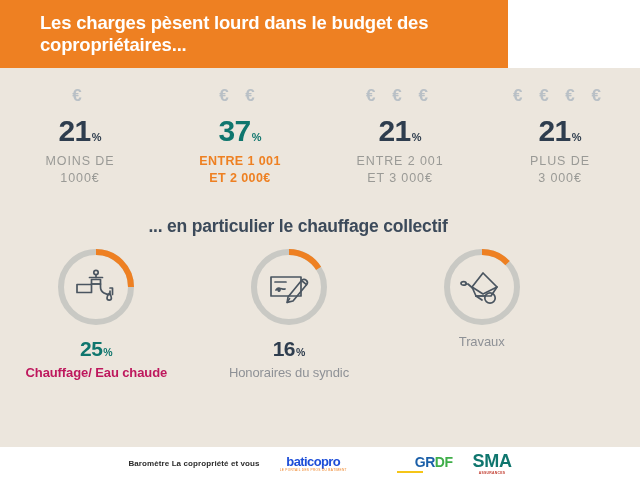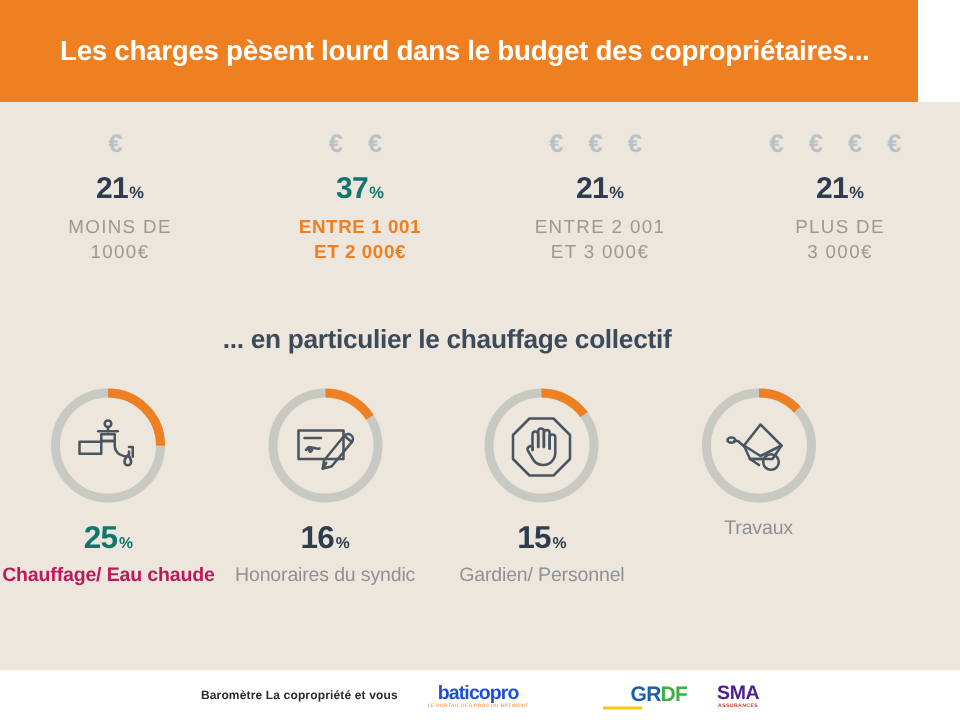--- a/index.html
+++ b/index.html
@@ -17,21 +17,21 @@
     position: relative;
     width: 640px;
     height: 480px;
     background: #ffffff;
   }
 
   
   .header {
     position: absolute;
     left: 0; top: 0;
-    width: 612px;
+    width: 508px;
     height: 68px;
     background: #ee8022;
     display: flex;
     align-items: center;
   }
   .header-title {
     color: #ffffff;
     font-size: 18.5px;
     font-weight: bold;
     letter-spacing: -0.2px;
@@ -66,21 +66,21 @@
     height: 24px;
     line-height: 24px;
     white-space: nowrap;
   }
   .pct-line {
     margin-top: 8px;
     white-space: nowrap;
     line-height: 1;
   }
   .pct-num {
-    font-size: 20px;
+    font-size: 30px;
     font-weight: bold;
     letter-spacing: -0.5px;
   }
   .pct-sign {
     font-size: 11px;
     font-weight: bold;
     margin-left: 1px;
   }
   .navy { color: #2e3d4e; }
   .orange { color: #0f766e; }
@@ -105,21 +105,21 @@
     text-align: center;
     color: #3c4a5a;
     font-size: 17.5px;
     font-weight: bold;
     letter-spacing: -0.2px;
   }
 
   
   .donut-row {
     position: absolute;
-    left: 0; top: 188px;
+    left: 0; top: 178px;
     width: 578px;
     display: flex;
   }
   .donut-col {
     flex: 1 1 0;
     text-align: center;
   }
   .donut-wrap {
     width: 82px;
     height: 82px;
@@ -208,23 +208,23 @@
     width: 26px;
     height: 2px;
     background: #f5c518;
     margin: 2px auto 0;
   }
   .logo-sma {
     text-align: center;
     line-height: 1;
   }
   .logo-sma .main {
-    font-size: 13px;
-    font-weight: bold;
-    color: #4c1d95;
+    font-size: 18px;
+    font-weight: bold;
+    color: #0f766e;
     letter-spacing: -0.3px;
   }
   .logo-sma .sub {
     font-size: 3.4px;
     font-weight: bold;
     color: #c0392b;
     letter-spacing: 0.3px;
     margin-top: 1.5px;
   }
 </style>
@@ -332,41 +332,20 @@
               <line x1="21.2" y1="33.4" x2="23.5" y2="29.6"></line>
             </svg>
           </div>
         </div>
         <div class="donut-pct">
           <span class="pct-num navy">16</span><span class="pct-sign navy">%</span>
         </div>
         <div class="donut-label">Honoraires du syndic</div>
       </div>
 
-      <div class="donut-col">
-        <div class="donut-wrap">
-          <svg width="82" height="82" viewBox="0 0 82 82">
-            <circle cx="41" cy="41" r="35" fill="none" stroke="#c9c9c4" stroke-width="6"></circle>
-            <circle class="gauge-arc" cx="41" cy="41" r="35" fill="none" stroke="#ee8022" stroke-width="6" stroke-linecap="butt" transform="rotate(-90 41 41)" stroke-dasharray="32.98672286269282 186.92476288859268"></circle>
-          </svg>
-          <div class="donut-icon">
-            <svg width="44" height="42" viewBox="0 0 44 42" fill="none" stroke="#4a5560" stroke-width="1.7" stroke-linejoin="round" stroke-linecap="round">
-              <polygon points="14,3 30,3 41,14 41,30 30,41 14,41 3,30 3,14"></polygon>
-              <path d="M16 24 V13.5 a1.9 1.9 0 0 1 3.8 0 V22"></path>
-              <path d="M19.8 22 V11.5 a1.9 1.9 0 0 1 3.8 0 V22"></path>
-              <path d="M23.6 22 V12.5 a1.9 1.9 0 0 1 3.8 0 V23"></path>
-              <path d="M27.4 23 V15.5 a1.9 1.9 0 0 1 3.8 0 v10 c0 5 -3.5 8.5 -8 8.5 c-3.4 0 -5.6 -1.6 -7 -4 l-3.3 -5.6 a2 2 0 0 1 3.2 -2.3 L16 24"></path>
-            </svg>
-          </div>
-        </div>
-        <div class="donut-pct">
-          <span class="pct-num navy">15</span><span class="pct-sign navy">%</span>
-        </div>
-        <div class="donut-label">Gardien/ Personnel</div>
-      </div>
 
       <div class="donut-col">
         <div class="donut-wrap">
           <svg width="82" height="82" viewBox="0 0 82 82">
             <circle cx="41" cy="41" r="35" fill="none" stroke="#c9c9c4" stroke-width="6"></circle>
             <circle class="gauge-arc" cx="41" cy="41" r="35" fill="none" stroke="#ee8022" stroke-width="6" stroke-linecap="butt" transform="rotate(-90 41 41)" stroke-dasharray="28.58849314766712 191.3229926036184"></circle>
           </svg>
           <div class="donut-icon">
             <svg width="46" height="38" viewBox="0 0 46 38" fill="none" stroke="#4a5560" stroke-width="1.7" stroke-linejoin="round" stroke-linecap="round">
               <polygon points="24,5 38,19 24,26 13,19"></polygon>

